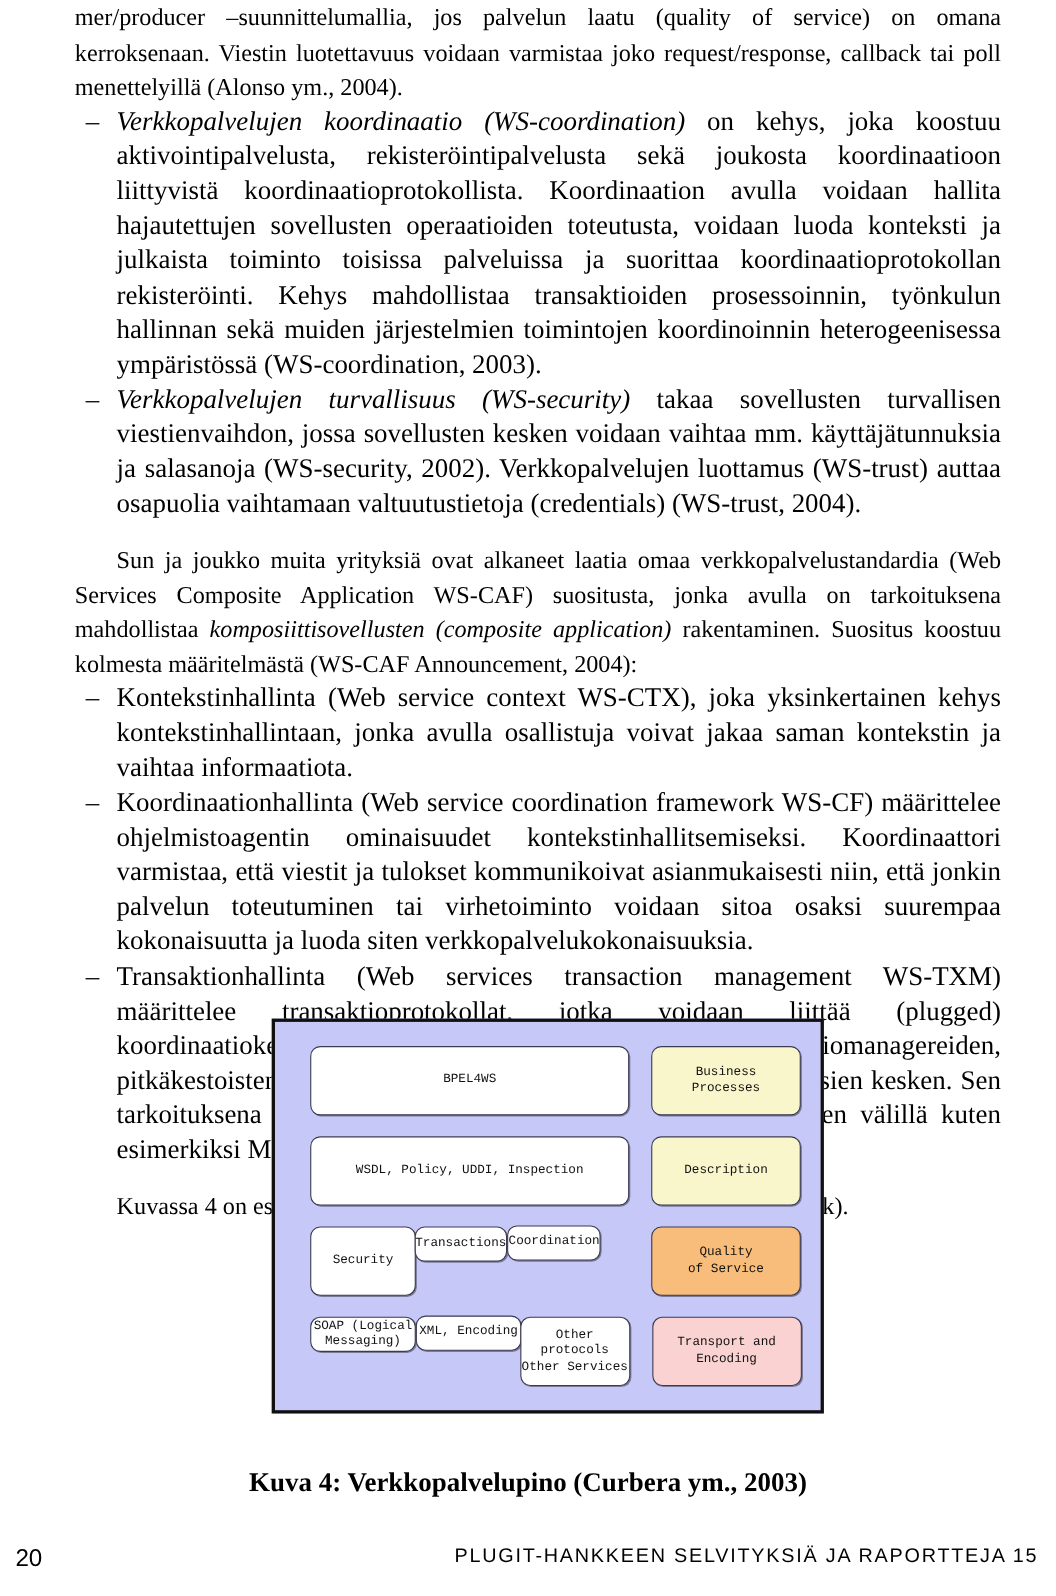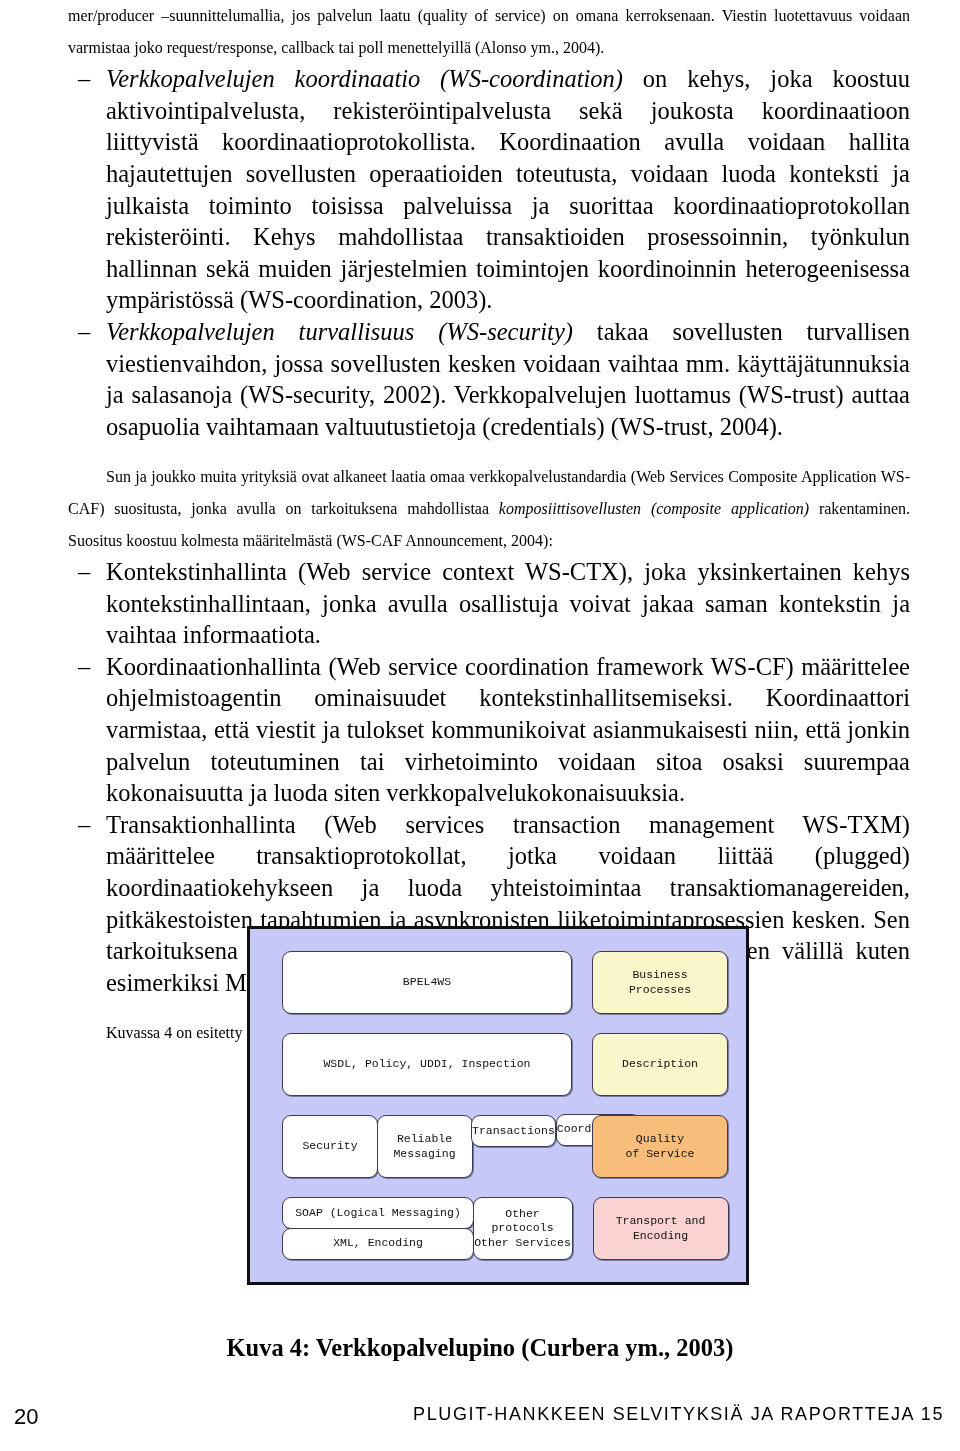--- a/index.html
+++ b/index.html
@@ -26,21 +26,21 @@
 
   .textcol {
     position: absolute;
     left: 68px;
     top: 0px;
     width: 842px;
   }
 
   p.body {
     margin: 0;
-    font-size: 16px;
+    font-size: 22px;
     line-height: 31.6px;
     text-align: justify;
     text-justify: inter-word;
     hyphens: none;
   }
 
   p.indent { text-indent: 38px; }
 
   
   .bullet {
@@ -119,21 +119,21 @@
   .bx.pink   { background: #fad2d2; justify-content: center; }
 
   
   .bx.sec  { width: 96px;  height: 63px; }
   .bx.rel  { width: 96px;  height: 63px; margin-left: -1.5px; }
   .splitcol{ width: 100px; display:flex; flex-direction:row; margin-left:-1.5px;}
   .bx.half { width: 100px; height: 32px; font-size: 11.5px; }
   .bx.half.lower { margin-top: -1.5px; }
 
   
-  .soapcol { width: 192px; display: flex; flex-direction: column; }
+  .soapcol { width: 192px; display: flex; flex-direction: row; }
   .bx.soap { width: 192px; height: 32px; }
   .bx.soap.lower { margin-top: -1.5px; }
   .bx.other { width: 100px; height: 63px; margin-left: -1.5px; }
 
   .fig-caption {
     position: absolute;
     left: 0; top: 1334px;
     width: 960px;
     text-align: center;
     font-size: 24.5px;
@@ -234,24 +234,20 @@
             <span>Description</span>
           </div>
         </div>
       </div>
 
       <div class="stack-row">
         <div class="left-col">
           <div class="bx sec">
             <span>Security</span>
           </div>
-          <div class="bx rel">
-            <span>Reliable</span>
-            <span>Messaging</span>
-          </div>
           <div class="splitcol">
             <div class="bx half">
               <span>Transactions</span>
             </div>
             <div class="bx half lower">
               <span>Coordination</span>
             </div>
           </div>
         </div>
         <div class="right-col">

